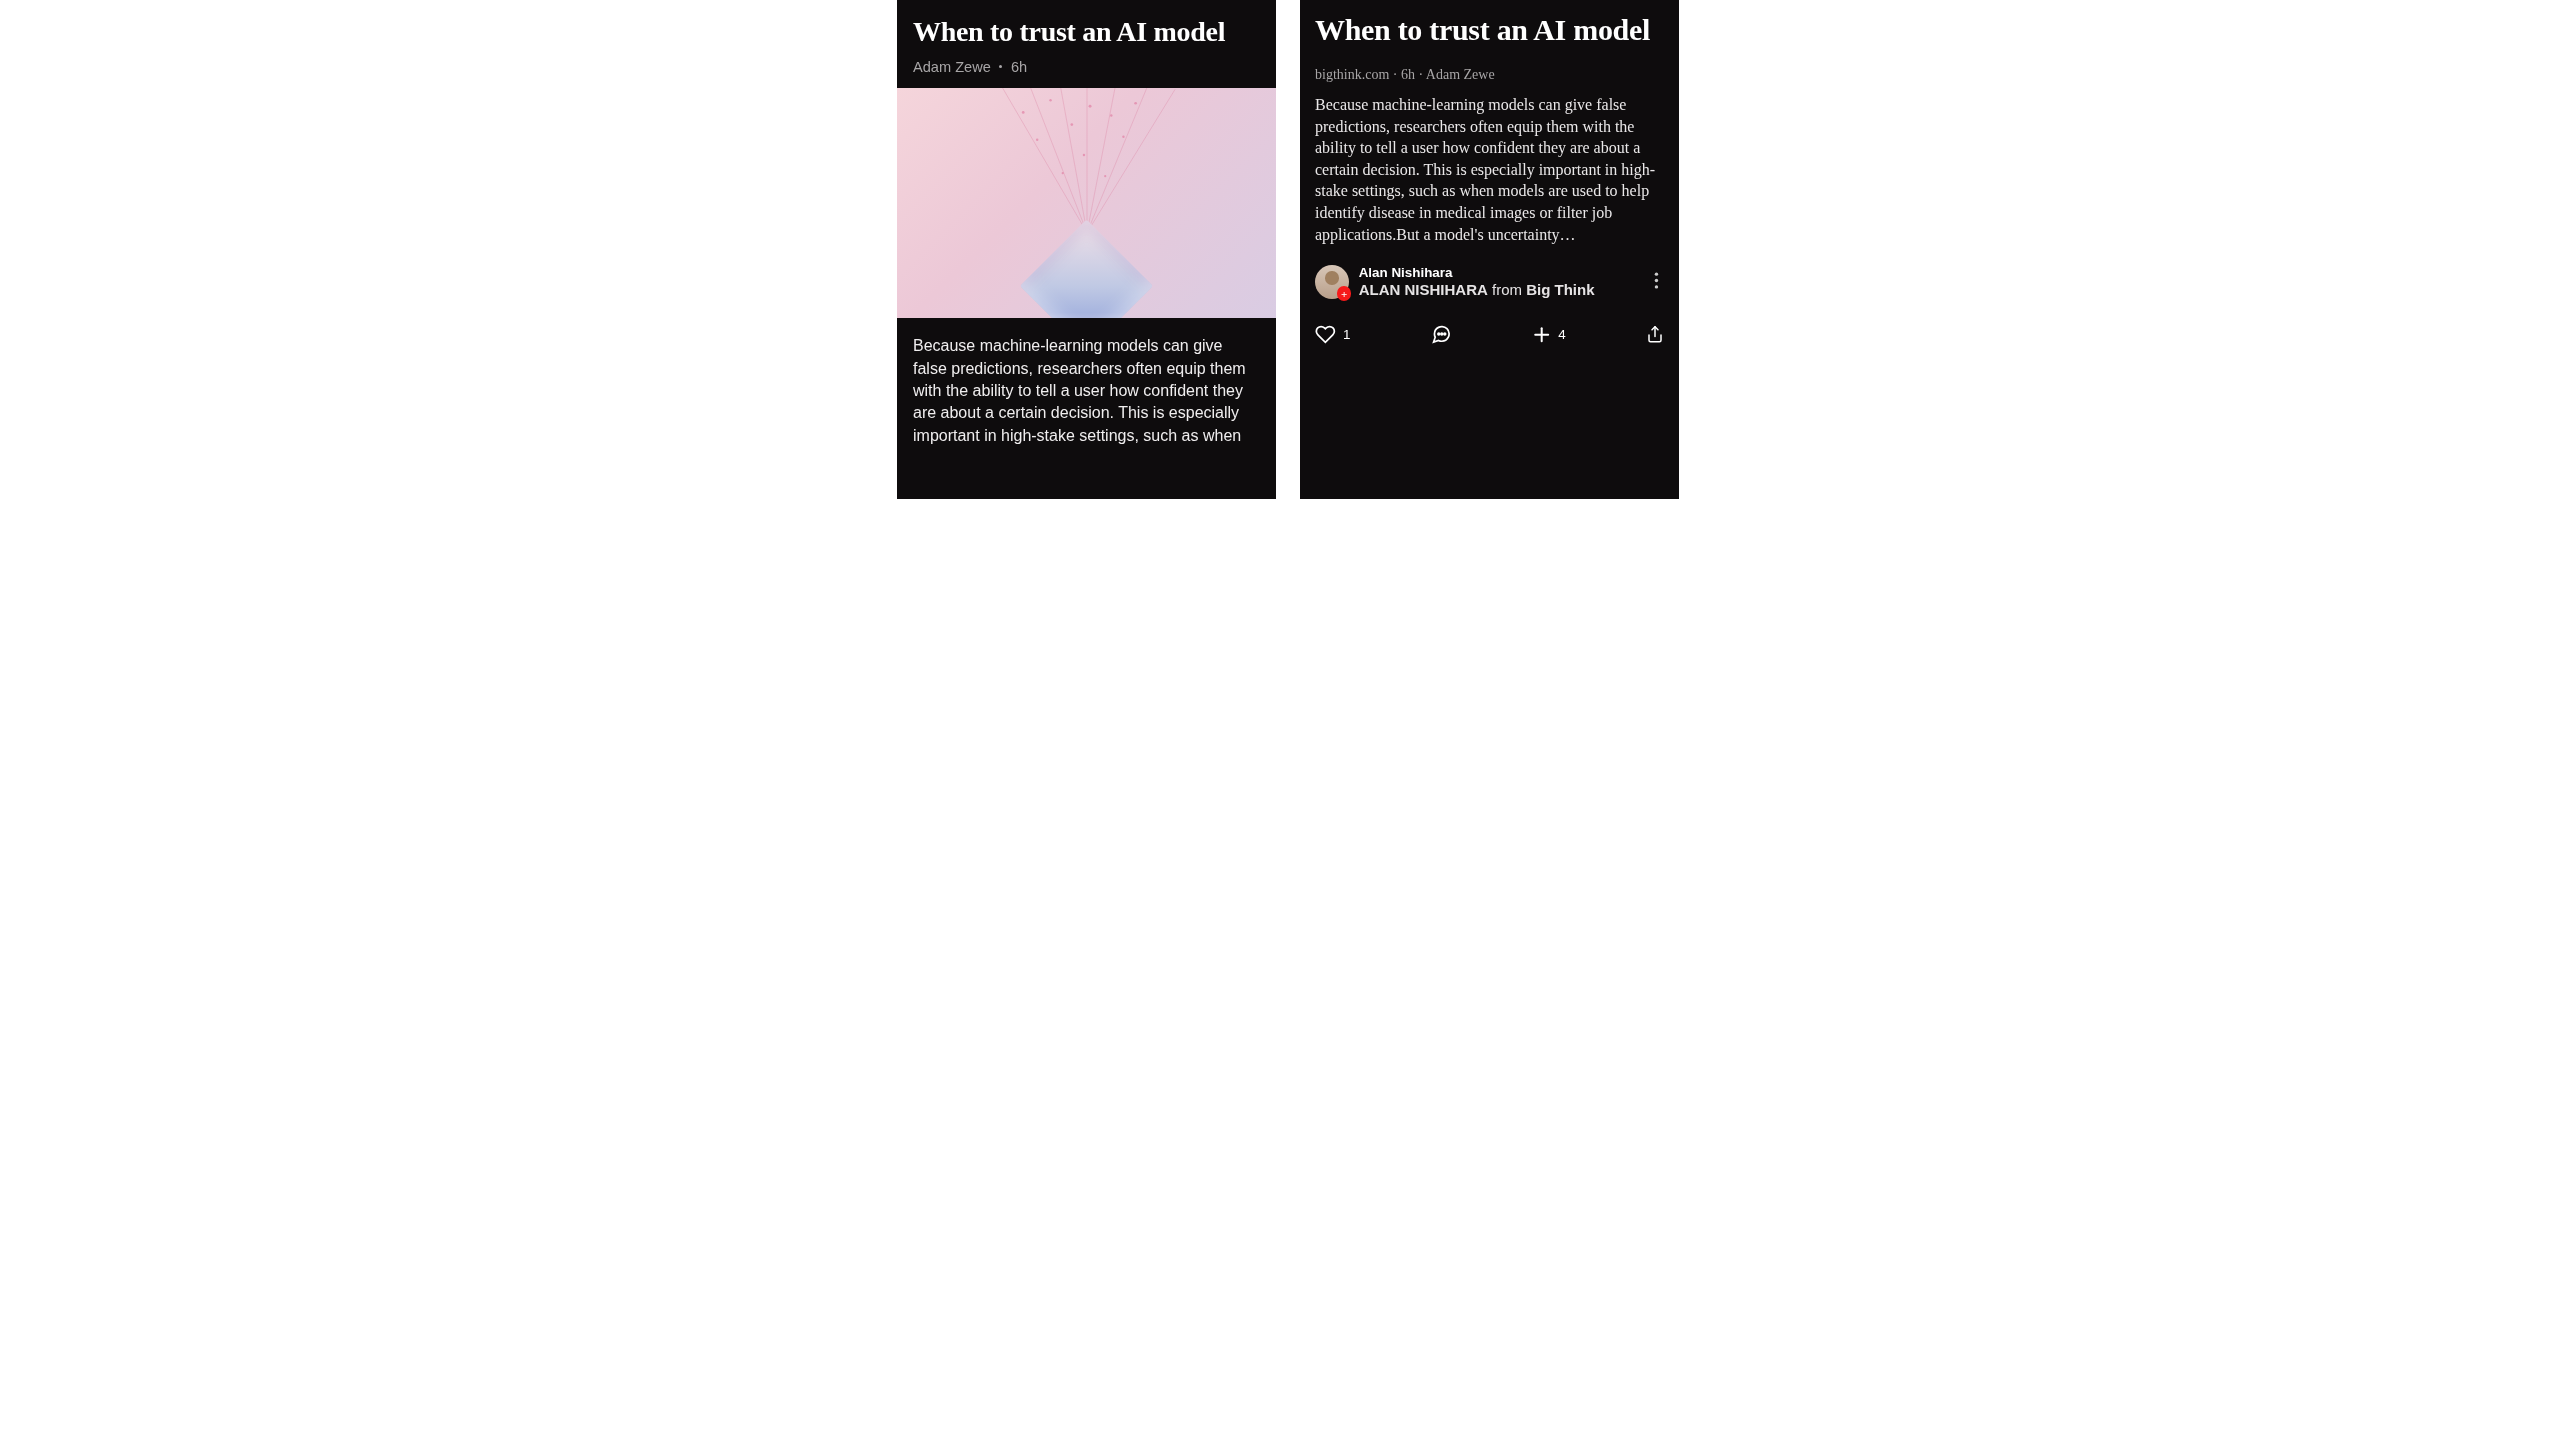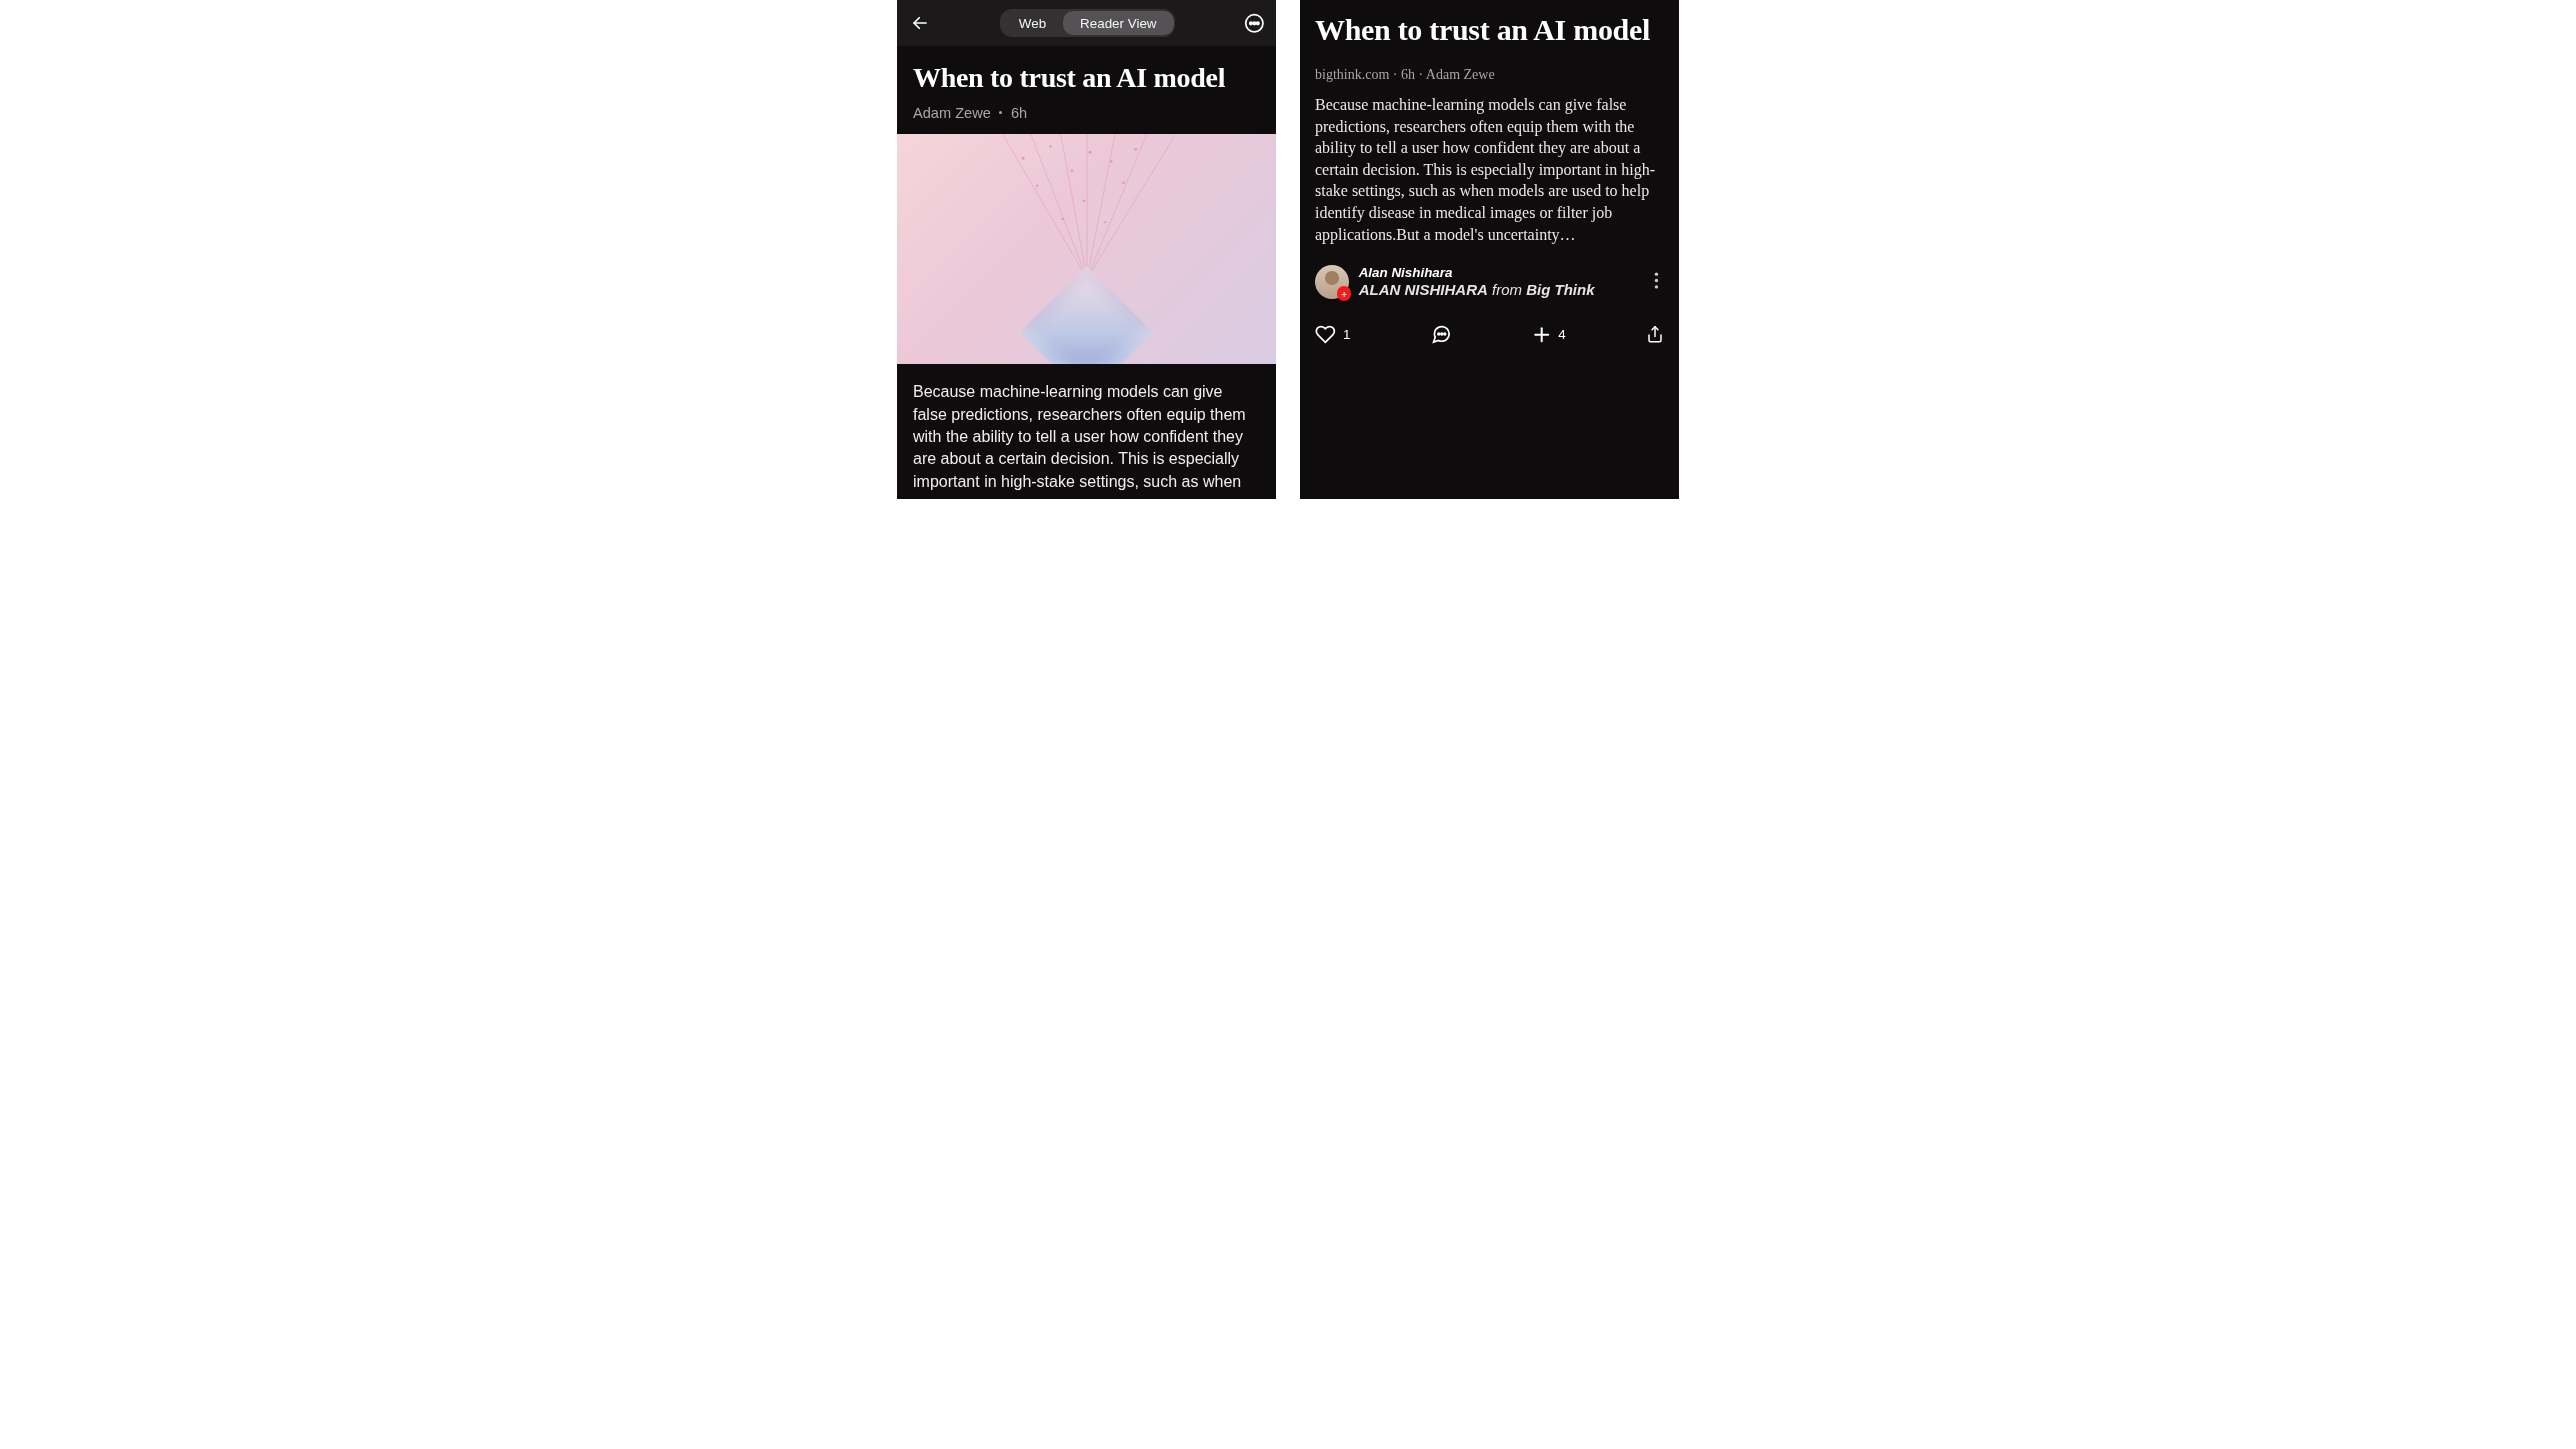--- a/index.html
+++ b/index.html
@@ -29,56 +29,36 @@
     .tag { position: absolute; left: 15px; bottom: 14.6px; background: #f61a1a; color: #fff; font-weight: 800; font-size: 13.4px; padding: 5.5px 9.7px; letter-spacing: 0.6px; font-family: -apple-system, sans-serif; }
     .content-r { padding: 13.4px 15px 0; }
     .title-r { font-family: Georgia, 'Times New Roman', serif; font-weight: 700; color: #fff; font-size: 30px; line-height: 1.12; letter-spacing: -0.3px; }
     .meta-r { margin-top: 20px; color: #a8a6a7; font-size: 14px; font-family: Liberation Serif, serif; }
     .excerpt-r { margin-top: 11px; color: #eae8e9; font-family: Georgia, serif; font-size: 16px; line-height: 1.35; }
     .curator { display: flex; align-items: center; gap: 9.7px; padding: 19.4px 15px 0; }
     .avatar-wrap { position: relative; width: 34px; height: 34px; }
     .avatar { width: 34px; height: 34px; border-radius: 50%; background: linear-gradient(#d8c7b8, #b89f8a); display: flex; align-items: center; justify-content: center; overflow: hidden; }
     .avatar .head { width: 13.4px; height: 13.4px; border-radius: 50%; background: #a08060; margin-top: -7.3px; }
     .plus-badge { position: absolute; right: -2.4px; bottom: -2.4px; width: 14.6px; height: 14.6px; border-radius: 50%; background: #f61a1a; color: #fff; display: flex; align-items: center; justify-content: center; font-size: 11px; font-weight: 700; }
-    .curator-text { display: flex; flex-direction: column; gap: 1.2px; font-style: italic; }
+    .curator-text { display: flex; flex-direction: column; gap: 1.2px; }
     .curator-name { color: #fff; font-weight: 700; font-size: 13.4px; font-family: -apple-system, sans-serif; }
     .curator-sub { color: #e5e3e4; font-size: 15px; font-family: -apple-system, sans-serif; }
     .curator-sub .caps { font-weight: 800; }
     .curator-sub .bold { font-weight: 700; }
     .kebab { margin-left: auto; color: #ccc; padding: 4.9px; cursor: pointer; }
     .actions { display: flex; align-items: center; justify-content: space-between; padding: 25.5px 15px 13.4px; }
     .action { display: flex; align-items: center; gap: 7.3px; color: #fff; cursor: pointer; }
     .action .cnt { font-size: 13.4px; font-family: -apple-system, sans-serif; }
     .spark-line { stroke: rgba(222,140,170,0.55); stroke-width: 1.2; fill: none; }
     .spark-dot { fill: rgba(225,130,165,0.7); }
   </style>
 </head>
 <body>
 
 <div class="screen">
-  <div class="topbar">
-    <div class="back-arrow">
-      <svg width="18" height="18" viewBox="0 0 24 24" fill="none" stroke="#fff" stroke-width="2.3" stroke-linecap="round" stroke-linejoin="round">
-          <line x1="20" y1="12" x2="4" y2="12"></line>
-          <polyline points="11 5 4 12 11 19"></polyline>
-        </svg>
-    </div>
-    <div class="seg">
-      <div class="seg-btn">Web</div>
-      <div class="seg-btn active">Reader View</div>
-    </div>
-    <div class="more-circle">
-      <svg width="20.7" height="20.7" viewBox="0 0 24 24" fill="none" stroke="#fff" stroke-width="2">
-          <circle cx="12" cy="12" r="10"></circle>
-          <circle cx="8" cy="12" r="1.4" fill="#fff"></circle>
-          <circle cx="12" cy="12" r="1.4" fill="#fff"></circle>
-          <circle cx="16" cy="12" r="1.4" fill="#fff"></circle>
-        </svg>
-    </div>
-  </div>
 
   <div class="header-block">
     <h1 class="title-l">When to trust an AI model</h1>
     <div class="byline-l">
       <span>Adam Zewe</span>
       <span class="dot"></span>
       <span>6h</span>
     </div>
   </div>
 

